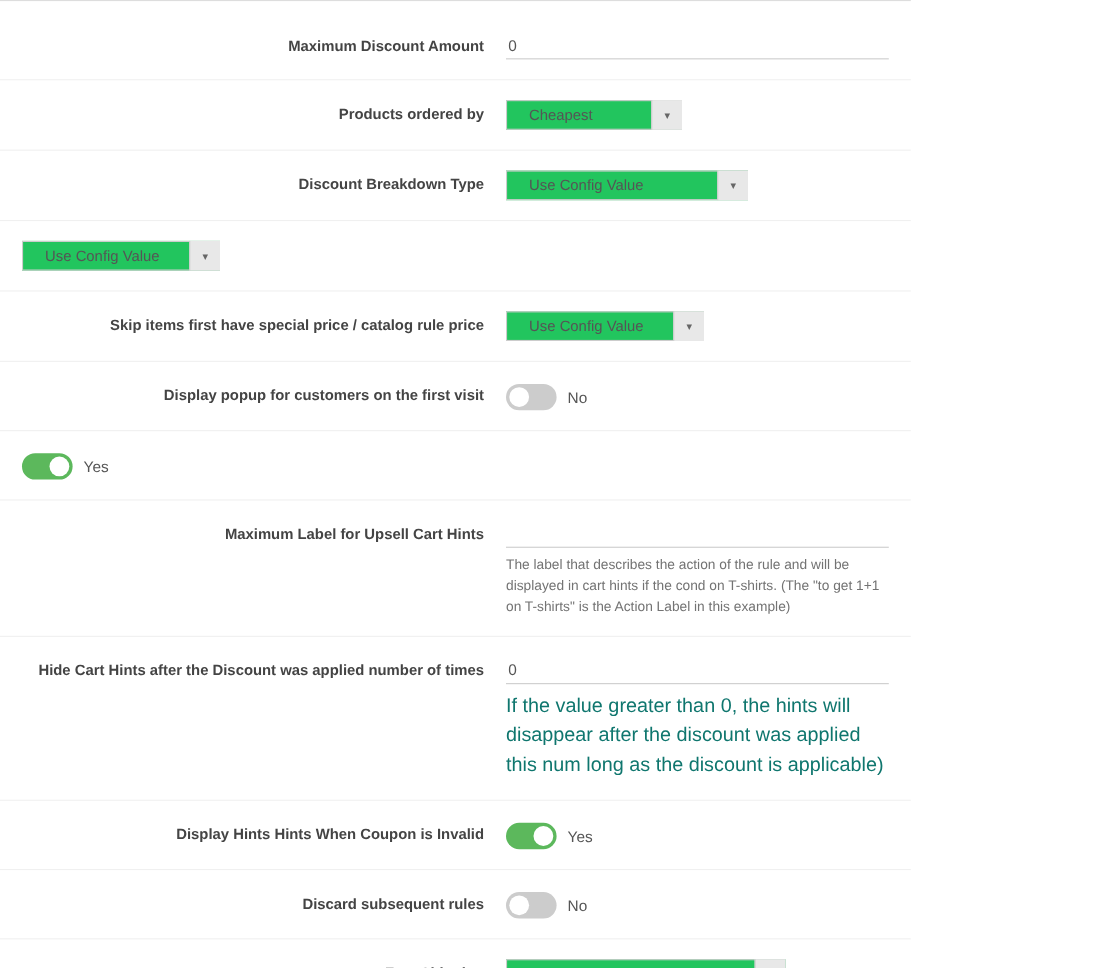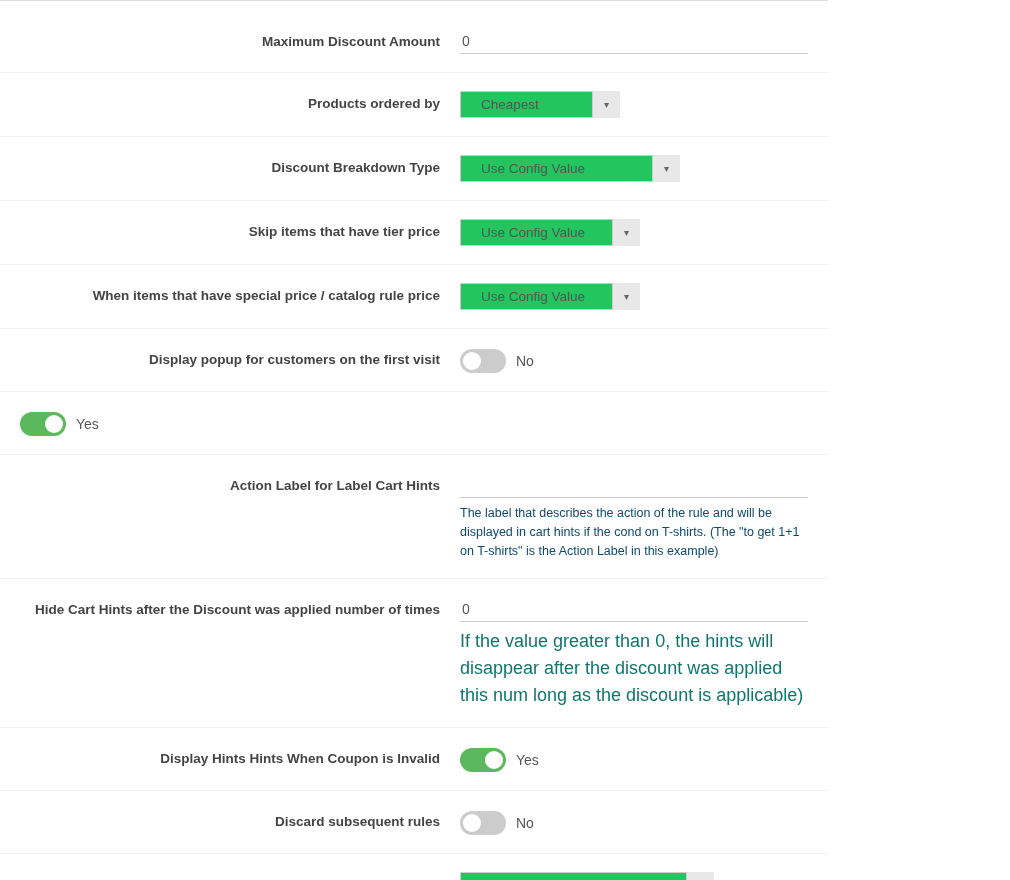--- a/index.html
+++ b/index.html
@@ -133,21 +133,21 @@
     .toggle input:checked + .toggle-slider:before {
       transform: translateX(22px);
     }
     .toggle-label {
       font-size: 14px;
       color: #555;
     }
     .hint-text {
       margin-top: 6px;
       font-size: 12.5px;
-      color: #0c4a6e;
+      color: #737373;
       max-width: 530px;
       line-height: 1.5;
     }
     .hint-text-gray {
       margin-top: 6px;
       font-size: 18px;
       color: #0f766e;
       max-width: 530px;
       line-height: 1.5;
     }
@@ -186,35 +186,34 @@
           <option>Use Config Value</option>
           <option>Per Item</option>
           <option>Per Cart</option>
         </select>
         <div class="select-arrow">▾</div>
       </div>
     </div>
   </div>
 
   <div class="form-row">
-    <div class="form-label">Skip items that have tier price</div>
     <div class="form-control">
       <div class="select-wrapper">
         <select class="form-select select-config-sm">
           <option>Use Config Value</option>
           <option>Yes</option>
           <option>No</option>
         </select>
         <div class="select-arrow">▾</div>
       </div>
     </div>
   </div>
 
   <div class="form-row">
-    <div class="form-label">When items that have special price / catalog rule price</div>
+    <div class="form-label">Skip items first have special price / catalog rule price</div>
     <div class="form-control">
       <div class="select-wrapper">
         <select class="form-select select-config-sm">
           <option>Use Config Value</option>
           <option>Yes</option>
           <option>No</option>
         </select>
         <div class="select-arrow">▾</div>
       </div>
     </div>
@@ -239,21 +238,21 @@
         <label class="toggle">
           <input type="checkbox" checked="" style="">
           <span class="toggle-slider"></span>
         </label>
         <span class="toggle-label">Yes</span>
       </div>
     </div>
   </div>
 
   <div class="form-row">
-    <div class="form-label">Action Label for Label Cart Hints</div>
+    <div class="form-label">Maximum Label for Upsell Cart Hints</div>
     <div class="form-control">
       <input class="text-input" type="text" value="" style="">
       <div class="hint-text">The label that describes the action of the rule and will be displayed in cart hints if the cond on T-shirts. (The "to get 1+1 on T-shirts" is the Action Label in this example)</div>
     </div>
   </div>
 
   <div class="form-row">
     <div class="form-label">Hide Cart Hints after the Discount was applied number of times</div>
     <div class="form-control">
       <input class="text-input" type="text" value="0" style="">

